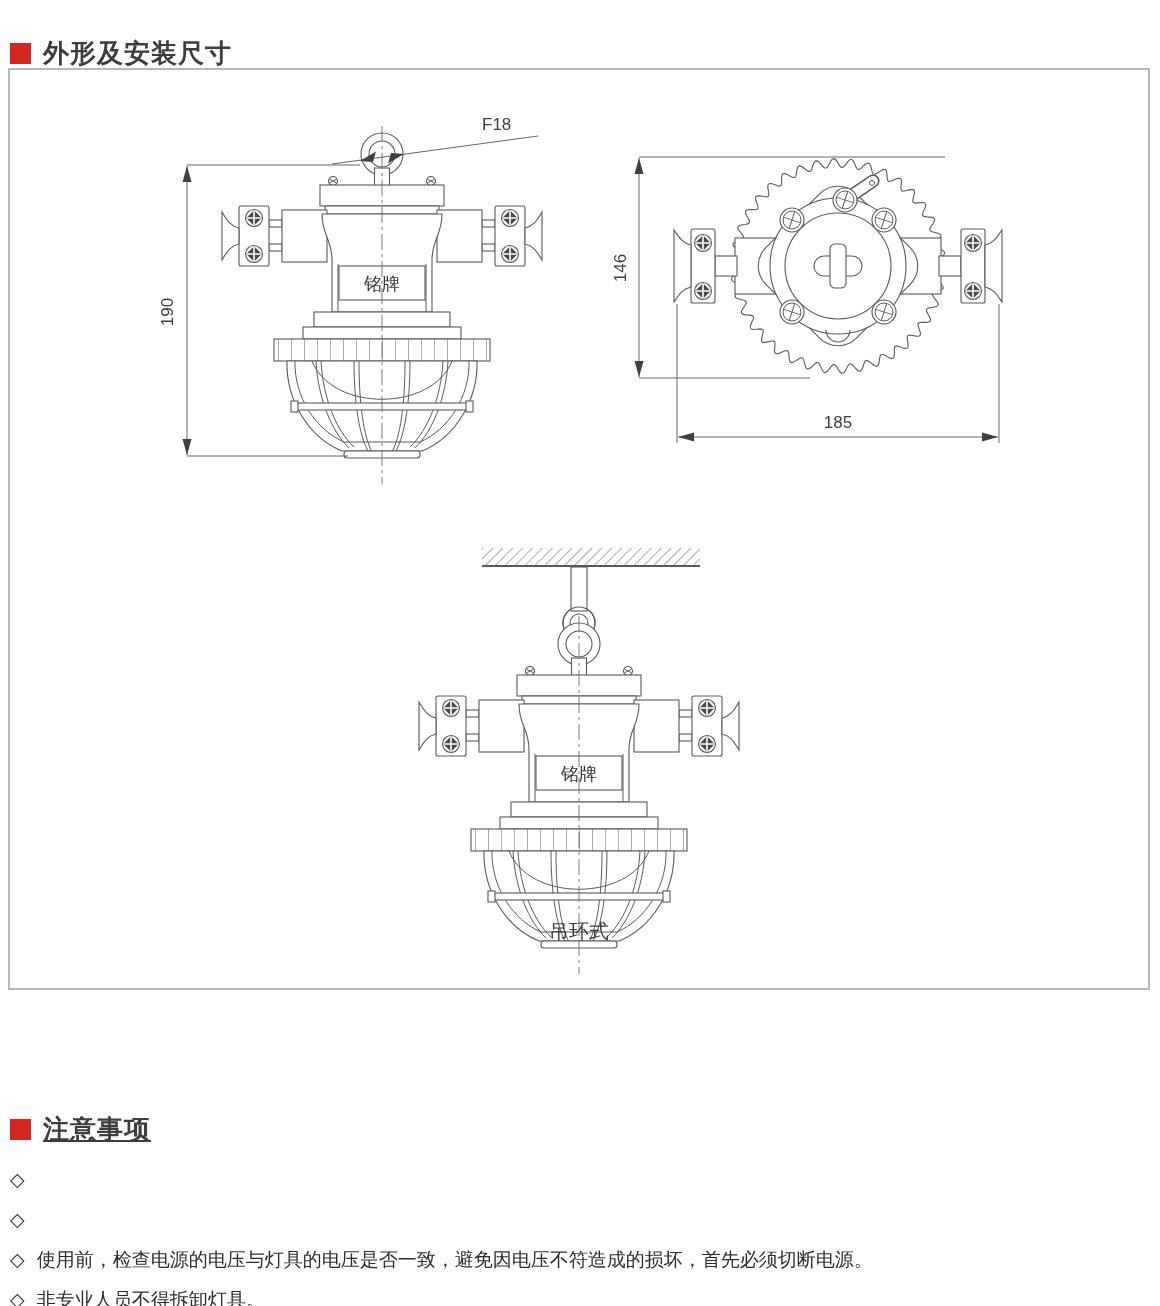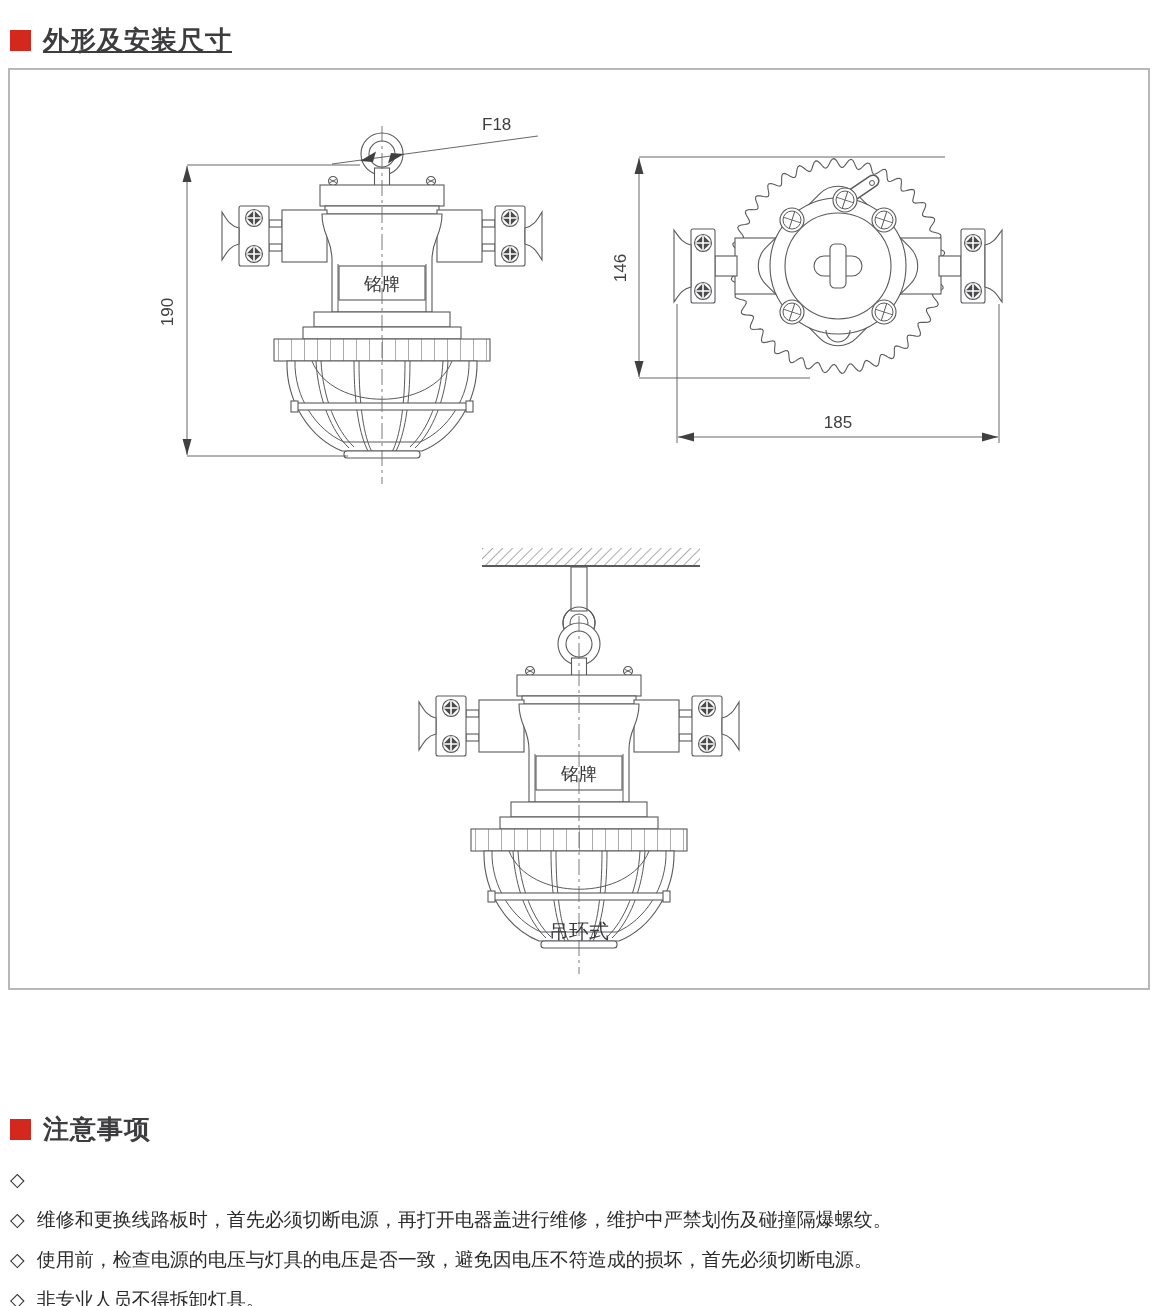--- a/index.html
+++ b/index.html
@@ -22,21 +22,21 @@
   .dim {fill:none;stroke:#555658;stroke-width:0.9;}
   .arr {fill:#3f4042;stroke:none;}
   .dimtxt{font-family:"Liberation Sans","DejaVu Sans",sans-serif;font-size:17px;fill:#3f4042;}
   .cntxt {font-family:"Liberation Sans","DejaVu Sans",sans-serif;font-size:18px;fill:#3a3a3c;}
 </style>
 </head>
 <body>
 
 <div class="page">
 
-  <div class="sec-h" style="left:10px;top:23px;text-decoration:underline;">
+  <div class="sec-h" style="left:10px;top:36px;">
     <span class="sq"></span>
     <span>外形及安装尺寸</span>
   </div>
 
   <div class="panel">
     <svg width="1138" height="918" viewBox="0 0 1138 918">
       <defs>
         <pattern id="teeth" patternUnits="userSpaceOnUse" width="13" height="24">
           <path d="M0,0 V24" stroke="#595a5c" stroke-width="1"></path>
         </pattern>
@@ -192,31 +192,30 @@
         <rect x="561" y="497" width="16" height="44" class="sw"></rect>
         <circle cx="569" cy="553" r="16" class="s"></circle>
         <circle cx="569" cy="553" r="9" class="sw"></circle>
         <use href="#lamp" transform="translate(569,574)"></use>
         <text x="569" y="868" text-anchor="middle" class="cntxt" style="font-size:20px;">吊环式</text>
       </g>
     </svg>
   </div>
 
   <div class="notes">
-    <div class="sec-h" style="position:static;">
+    <div class="sec-h" style="position:static;text-decoration:underline;">
       <span class="sq"></span>
       <span>注意事项</span>
     </div>
     <div style="height:6px;"></div>
     <div class="bullet">
       <span class="dia">◇</span>
     </div>
     <div class="bullet">
       <span class="dia">◇</span>
-      <span>维修和更换线路板时，首先必须切断电源，再打开电器盖进行维修，维护中严禁划伤及碰撞隔爆螺纹。</span>
     </div>
     <div class="bullet">
       <span class="dia">◇</span>
       <span>使用前，检查电源的电压与灯具的电压是否一致，避免因电压不符造成的损坏，首先必须切断电源。</span>
     </div>
     <div class="bullet">
       <span class="dia">◇</span>
       <span>非专业人员不得拆卸灯具。</span>
     </div>
   </div>

